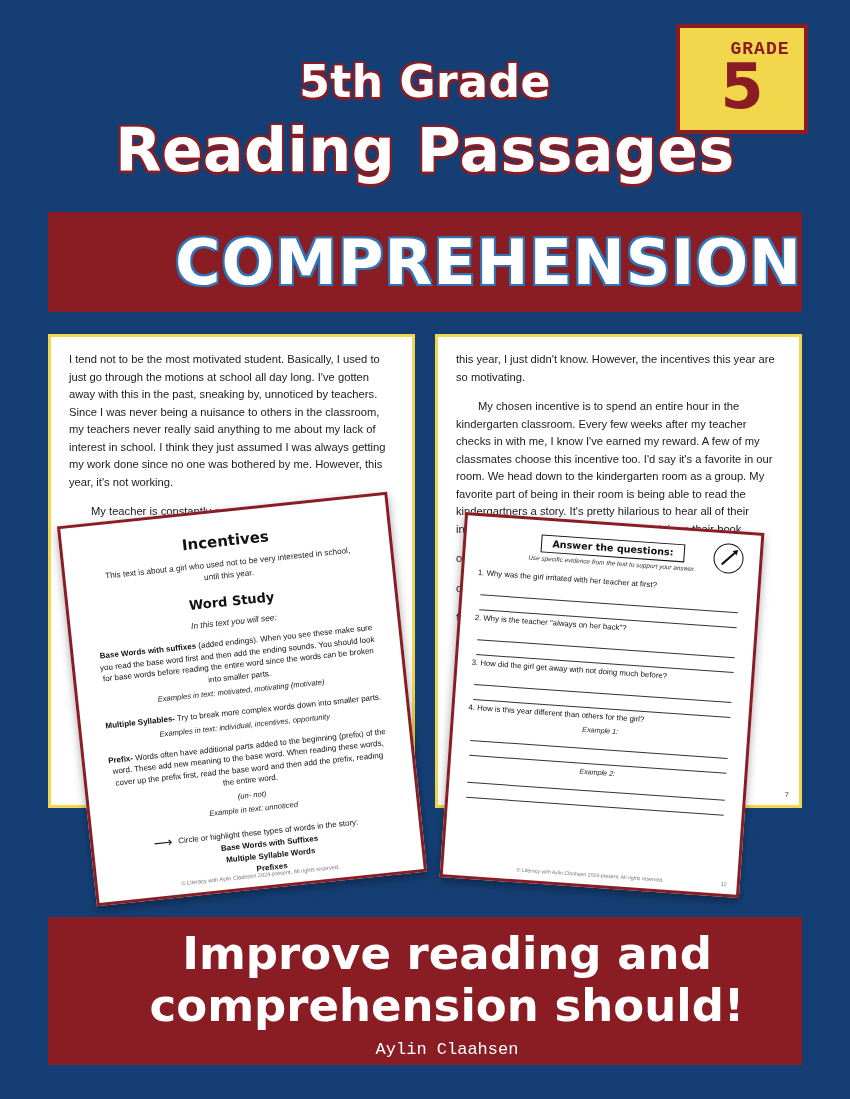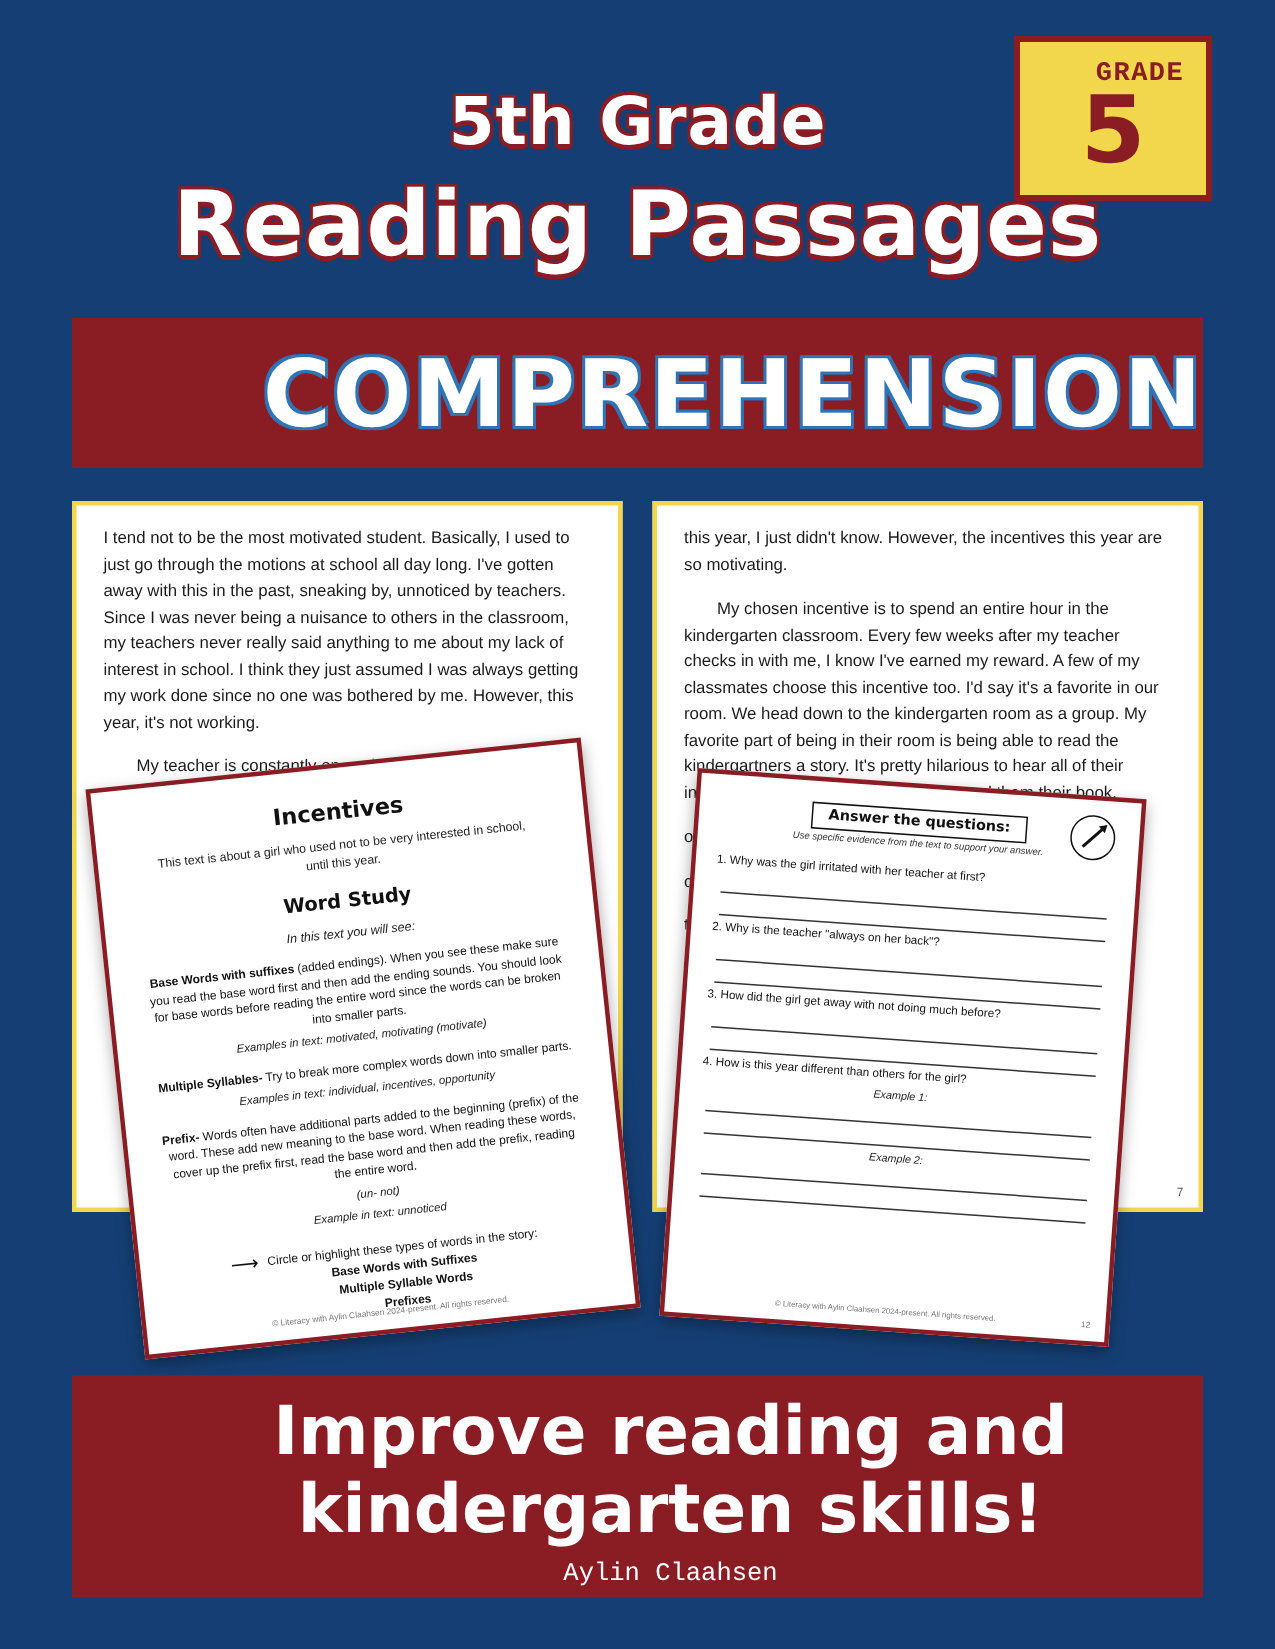--- a/index.html
+++ b/index.html
@@ -416,15 +416,15 @@
   <div class="q-exlabel">Example 2:</div>
   <div class="q-line"></div>
   <div class="q-line"></div>
 
   <div class="q-footer">© Literacy with Aylin Claahsen 2024-present. All rights reserved.</div>
   <div class="q-pagenum">12</div>
 </div>
 
 <div class="bottom-band">
   <div class="bottom-line">Improve reading and</div>
-  <div class="bottom-line">kindergarten skills!</div>
+  <div class="bottom-line">comprehension should!</div>
   <div class="author">Aylin Claahsen</div>
 </div>
 
 </body></html>

